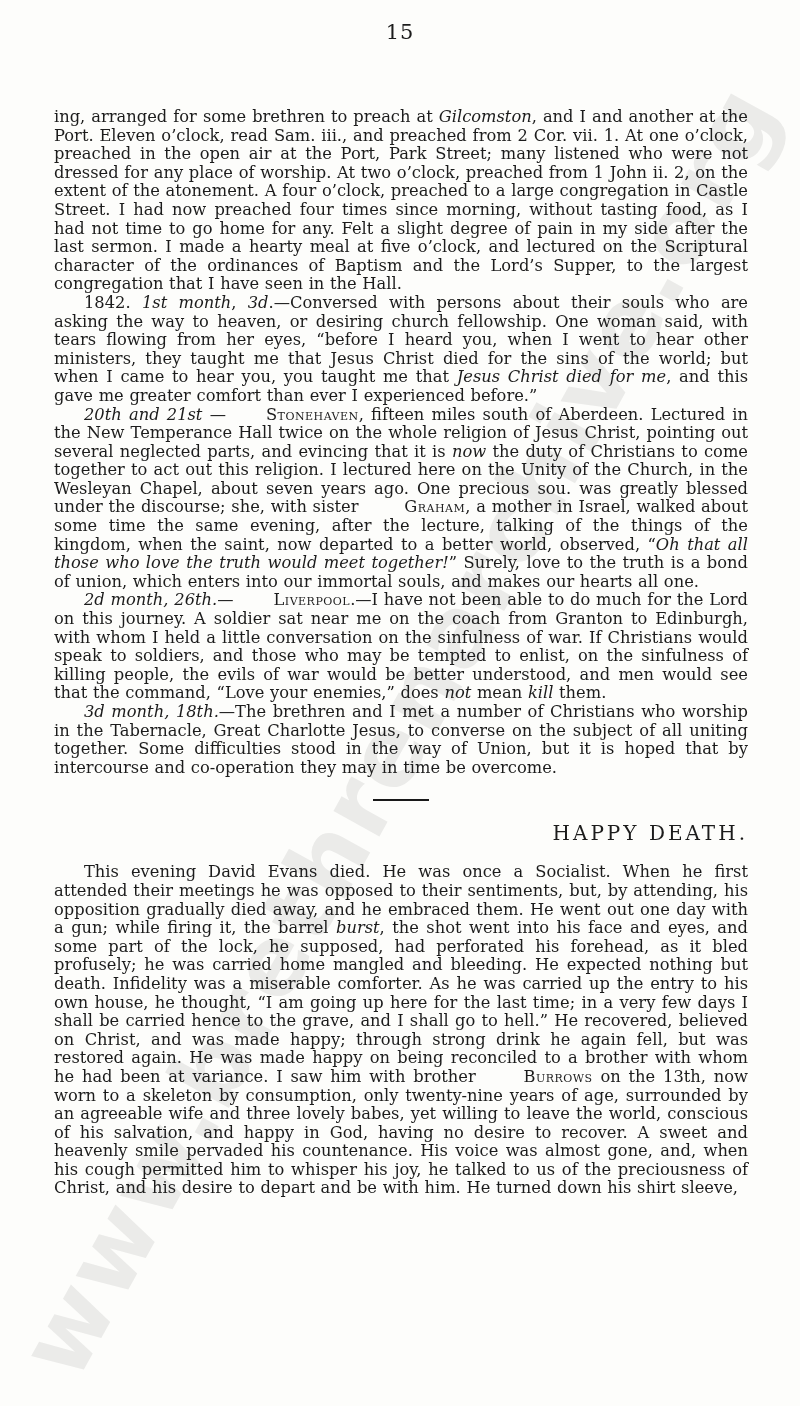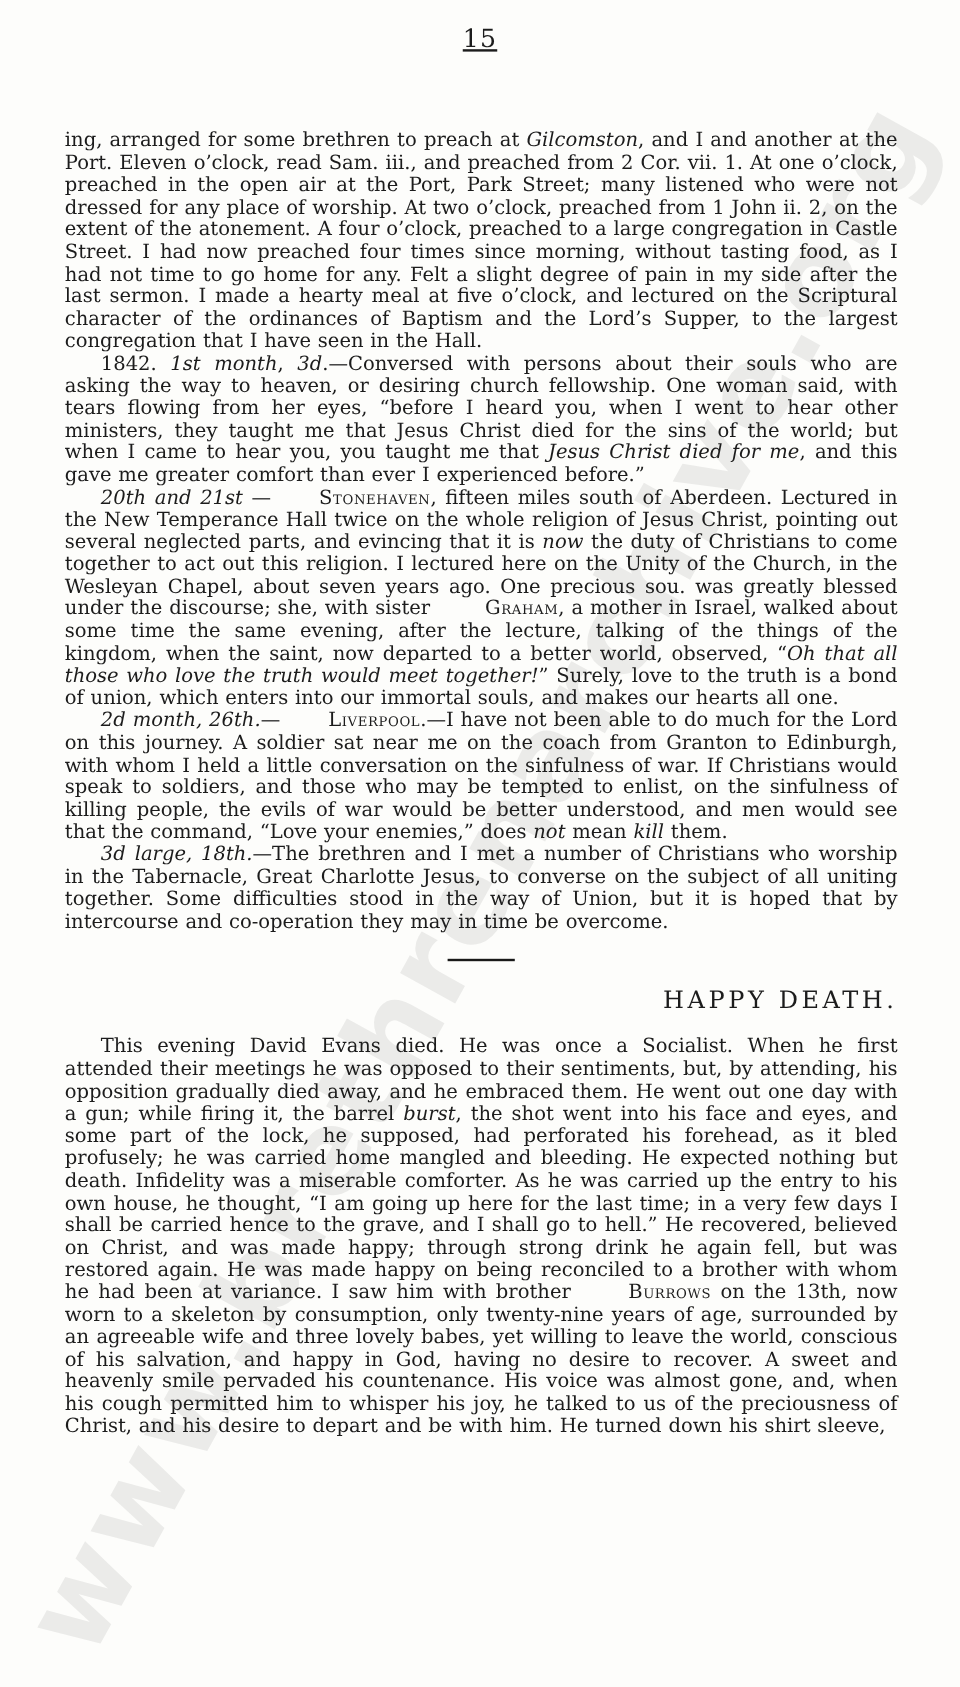--- a/index.html
+++ b/index.html
@@ -33,21 +33,20 @@
   }
   .page-number {
     position: absolute;
     top: 20px;
     left: 0;
     width: 100%;
     text-align: center;
     font-size: 21px;
     letter-spacing: 1px;
     z-index: 1;
-    text-decoration: underline;
   }
   .content {
     position: absolute;
     top: 64px;
     left: 54px;
     width: 694px;
     z-index: 1;
   }
   p.para {
     margin: 0;
@@ -79,21 +78,21 @@
 
 <div class="page" style="background: rgb(253, 253, 251); color: rgb(28, 28, 28);">
   <div class="watermark">www.brethrenarchive.org</div>
   <div class="page-number">15</div>
   <div class="content">
     <div id="journal-paragraphs">
         <p class="para noindent"><span>ing, arranged for some brethren to preach at </span><span class="it">Gilcomston</span><span>, and I and another at the Port. Eleven o’clock, read Sam. iii., and preached from 2 Cor. vii. 1. At one o’clock, preached in the open air at the Port, Park Street; many listened who were not dressed for any place of worship. At two o’clock, preached from 1 John ii. 2, on the extent of the atonement. A four o’clock, preached to a large congregation in Castle Street. I had now preached four times since morning, without tasting food, as I had not time to go home for any. Felt a slight degree of pain in my side after the last sermon. I made a hearty meal at five o’clock, and lectured on the Scriptural character of the ordinances of Baptism and the Lord’s Supper, to the largest congregation that I have seen in the Hall.</span></p>
         <p class="para"><span>1842. </span><span class="it">1st month</span><span>, </span><span class="it">3d</span><span>.—Conversed with persons about their souls who are asking the way to heaven, or desiring church fellowship. One woman said, with tears flowing from her eyes, “before I heard you, when I went to hear other ministers, they taught me that Jesus Christ died for the sins of the world; but when I came to hear you, you taught me that </span><span class="it">Jesus Christ died for me</span><span>, and this gave me greater comfort than ever I experienced before.”</span></p>
         <p class="para"><span class="it">20th and 21st</span><span> —</span><span class="sc">Stonehaven</span><span>, fifteen miles south of Aberdeen. Lectured in the New Temperance Hall twice on the whole religion of Jesus Christ, pointing out several neglected parts, and evincing that it is </span><span class="it">now</span><span> the duty of Christians to come together to act out this religion. I lectured here on the Unity of the Church, in the Wesleyan Chapel, about seven years ago. One precious sou. was greatly blessed under the discourse; she, with sister </span><span class="sc">Graham</span><span>, a mother in Israel, walked about some time the same evening, after the lecture, talking of the things of the kingdom, when the saint, now departed to a better world, observed, “</span><span class="it">Oh that all those who love the truth would meet together!</span><span>” Surely, love to the truth is a bond of union, which enters into our immortal souls, and makes our hearts all one.</span></p>
         <p class="para"><span class="it">2d month, 26th.</span><span>—</span><span class="sc">Liverpool</span><span>.—I have not been able to do much for the Lord on this journey. A soldier sat near me on the coach from Granton to Edinburgh, with whom I held a little conversation on the sinfulness of war. If Christians would speak to soldiers, and those who may be tempted to enlist, on the sinfulness of killing people, the evils of war would be better understood, and men would see that the command, “Love your enemies,” does </span><span class="it">not</span><span> mean </span><span class="it">kill</span><span> them.</span></p>
-        <p class="para"><span class="it">3d large, 18th.</span><span>—The brethren and I met a number of Christians who worship in the Tabernacle, Great Charlotte Jesus, to converse on the subject of all uniting together. Some difficulties stood in the way of Union, but it is hoped that by intercourse and co-operation they may in time be overcome.</span></p>
+        <p class="para"><span class="it">3d month, 18th.</span><span>—The brethren and I met a number of Christians who worship in the Tabernacle, Great Charlotte Jesus, to converse on the subject of all uniting together. Some difficulties stood in the way of Union, but it is hoped that by intercourse and co-operation they may in time be overcome.</span></p>
       </div>
     <div class="divider"></div>
     <h2 class="section-title">HAPPY DEATH.</h2>
     <div id="section-paragraphs">
         <p class="para"><span>This evening David Evans died. He was once a Socialist. When he first attended their meetings he was opposed to their sentiments, but, by attending, his opposition gradually died away, and he embraced them. He went out one day with a gun; while firing it, the barrel </span><span class="it">burst</span><span>, the shot went into his face and eyes, and some part of the lock, he supposed, had perforated his forehead, as it bled profusely; he was carried home mangled and bleeding. He expected nothing but death. Infidelity was a miserable comforter. As he was carried up the entry to his own house, he thought, “I am going up here for the last time; in a very few days I shall be carried hence to the grave, and I shall go to hell.” He recovered, believed on Christ, and was made happy; through strong drink he again fell, but was restored again. He was made happy on being reconciled to a brother with whom he had been at variance. I saw him with brother </span><span class="sc">Burrows</span><span> on the 13th, now worn to a skeleton by consumption, only twenty-nine years of age, surrounded by an agreeable wife and three lovely babes, yet willing to leave the world, conscious of his salvation, and happy in God, having no desire to recover. A sweet and heavenly smile pervaded his countenance. His voice was almost gone, and, when his cough permitted him to whisper his joy, he talked to us of the preciousness of Christ, and his desire to depart and be with him. He turned down his shirt sleeve,</span></p>
       </div>
   </div>
 </div>
 
 </body></html>

